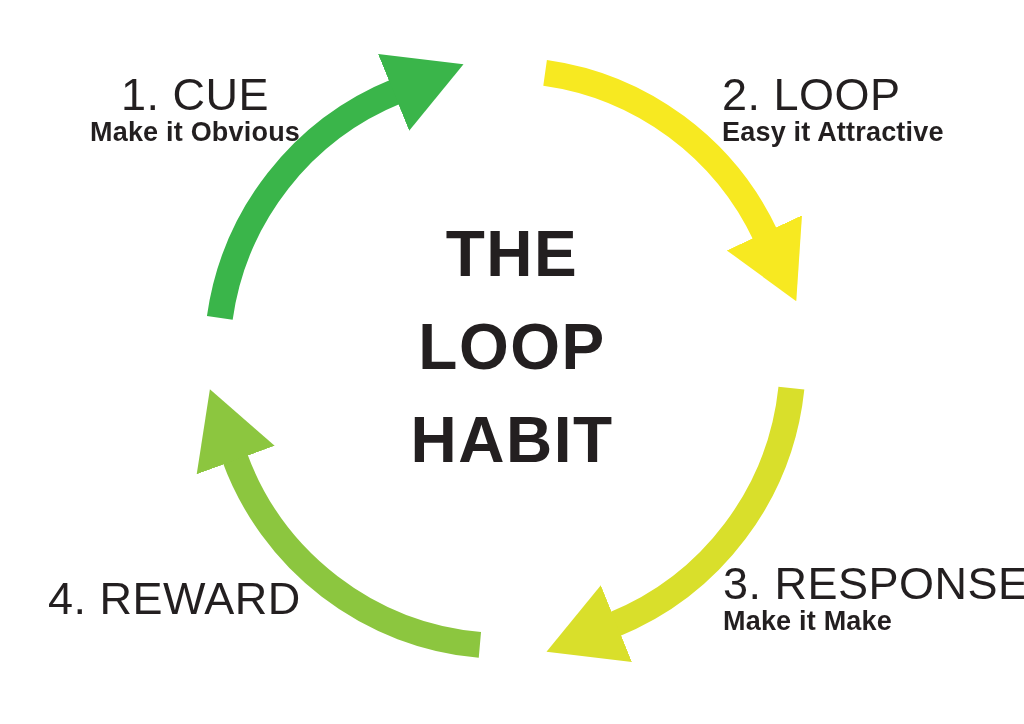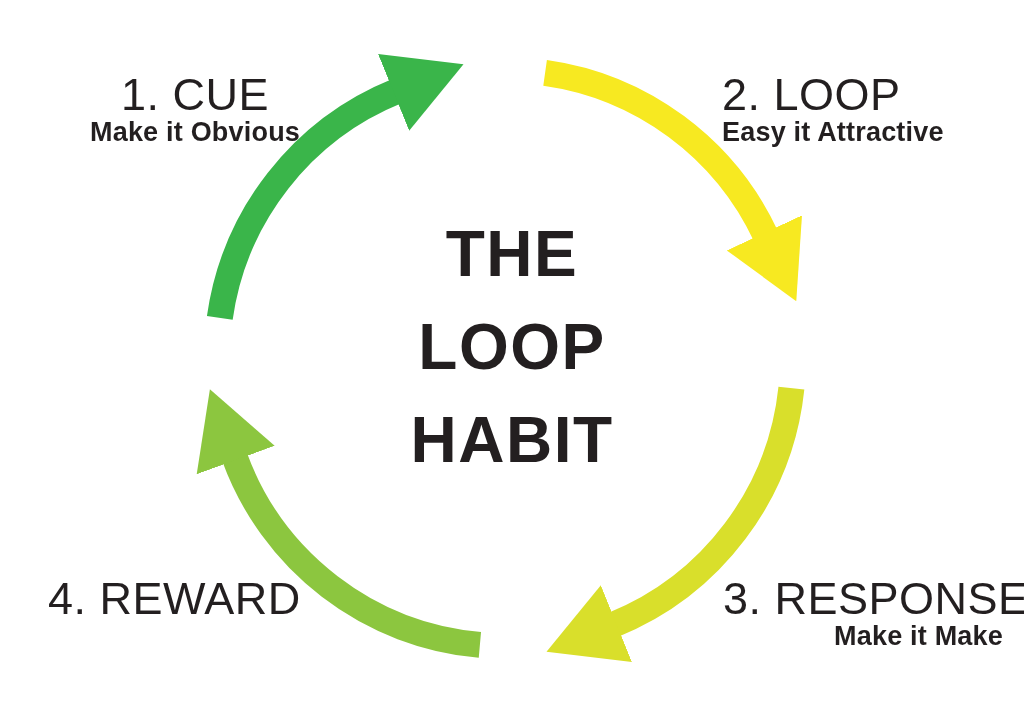--- a/index.html
+++ b/index.html
@@ -28,21 +28,21 @@
     line-height: 1.12;
     font-weight: 600;
     white-space: nowrap;
     letter-spacing: 0.2px;
   }
   .align-center { text-align: center; }
   .align-left   { text-align: left; }
 
   .step-1 { left: 90px;  top: 72px;  width: 210px; }
   .step-2 { left: 722px; top: 72px;  width: 260px; }
-  .step-3 { left: 723px; top: 576px; width: 280px; text-align: right; }
+  .step-3 { left: 723px; top: 561px; width: 280px; }
   .step-4 { left: 48px;  top: 576px; width: 242px; }
 
   .center-title {
     position: absolute;
     left: 352px;
     top: 208px;
     width: 320px;
     text-align: center;
     font-size: 64px;
     line-height: 93px;

